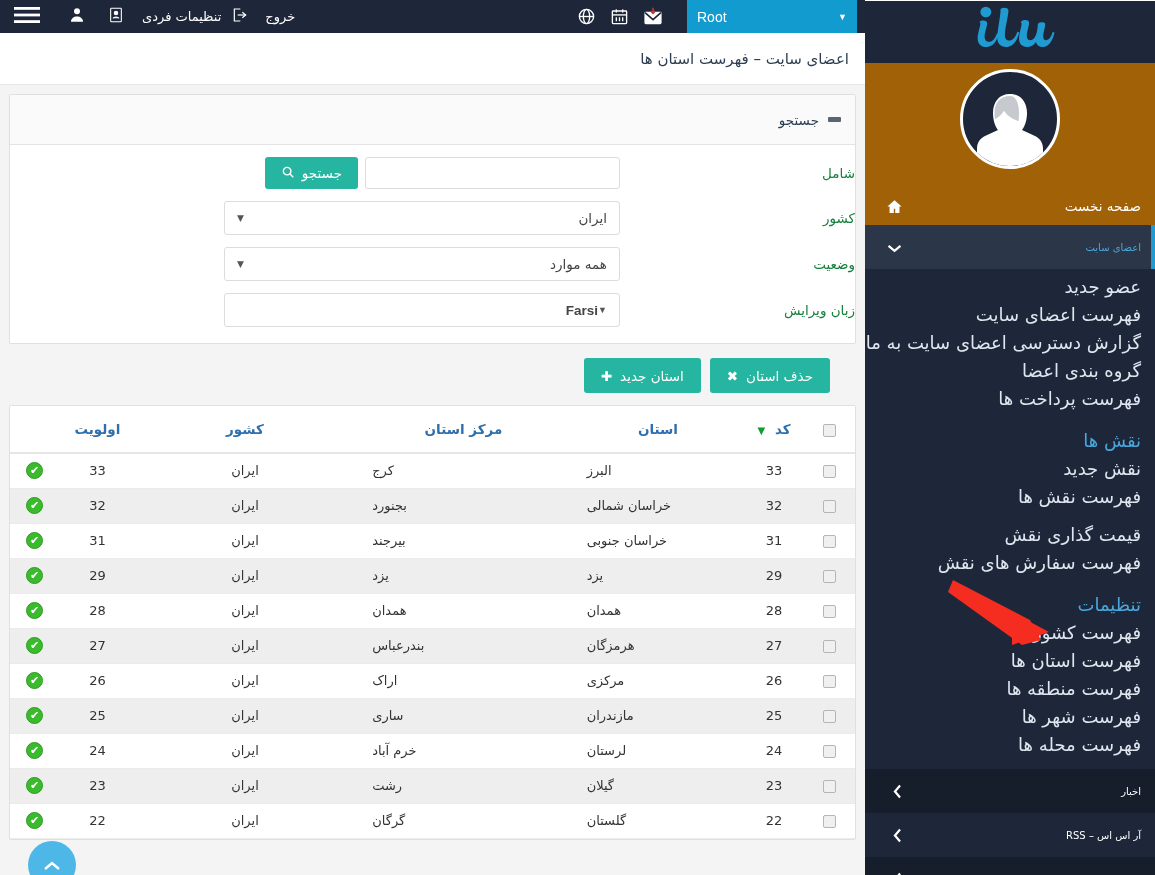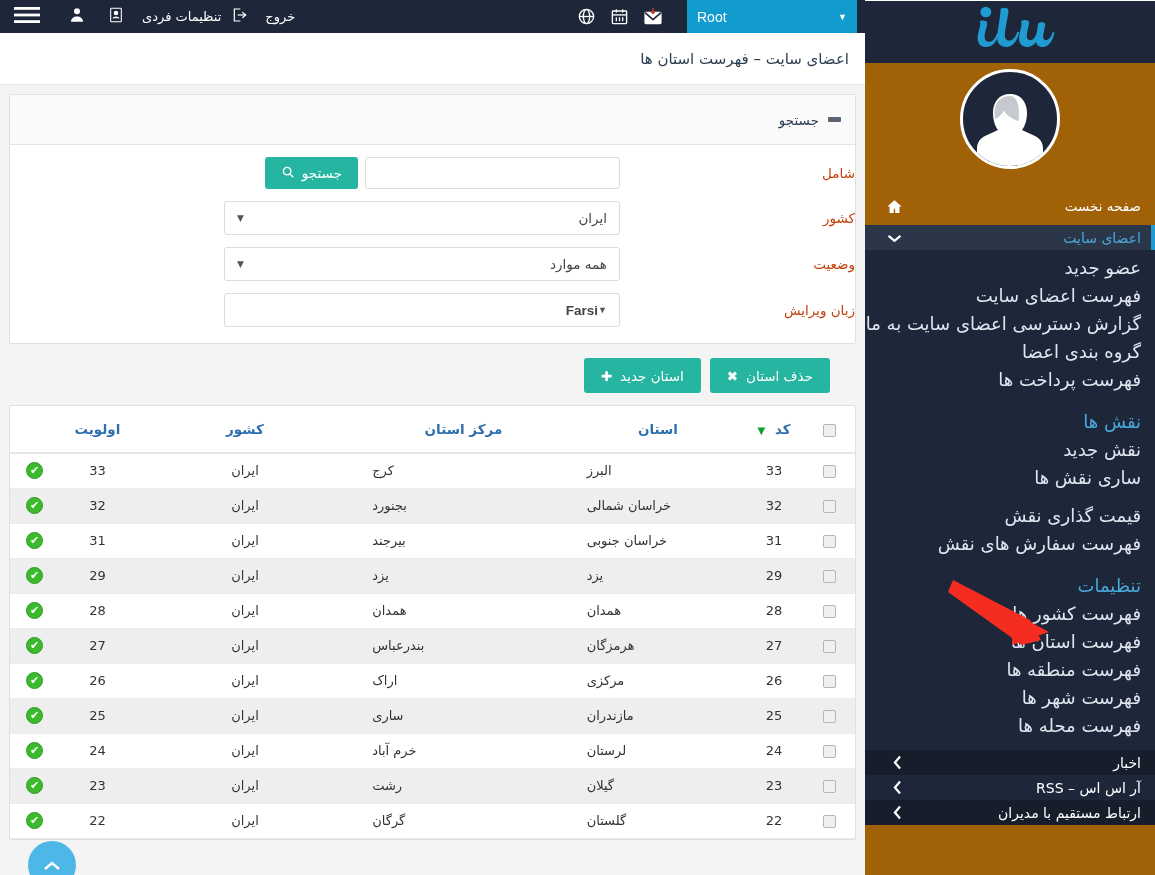--- a/index.html
+++ b/index.html
@@ -55,23 +55,23 @@
     padding: 0 14px 0 16px;
     color: #ffffff;
     font-size: 13.5px;
   }
   .nav-top .nav-label { flex: 1; text-align: right; }
   .nav-top .nav-ic { width: 22px; text-align: left; color: #ffffff; display:flex; align-items:center; justify-content:flex-start;}
 
   .nav-section {
     position: relative;
     display: flex; align-items: center;
-    height: 25px;
+    height: 44px;
     padding: 0 14px 0 16px;
-    font-size: 14px;
+    font-size: 10px;
   }
   .nav-section .nav-label { flex: 1; text-align: right; }
   .nav-section .nav-ic { width: 22px; text-align: left; display:flex; align-items:center; justify-content:flex-start; }
   .nav-section.active {
     background: #2b3648;
     color: #4aa8dd;
   }
   .nav-section.active::after {
     content: "";
     position: absolute; top: 0; right: 0;
@@ -173,21 +173,21 @@
   .frow {
     display: flex; align-items: center;
     margin-bottom: 12px;
     padding-left: 0;
   }
   .flabel {
     width: 235px;
     text-align: right;
     padding-left: 18px;
     font-size: 13.5px;
-    color: #c2410c;
+    color: #15803d;
   }
   .fctl { display: flex; align-items: center; }
 
   .text-input {
     width: 255px; height: 32px;
     border: 1px solid #dcdcdc;
     background: #ffffff;
     border-radius: 3px;
   }
   .search-btn {
@@ -672,21 +672,21 @@
           <div class="submenu-item">عضو جدید</div>
           <div class="submenu-item">فهرست اعضای سایت</div>
           <div class="submenu-item">گزارش دسترسی اعضای سایت به ماژول ها</div>
           <div class="submenu-item">گروه بندی اعضا</div>
           <div class="submenu-item">فهرست پرداخت ها</div>
         </div>
 
       <div class="submenu-item header">نقش ها</div>
       <div id="roles-sub">
           <div class="submenu-item">نقش جدید</div>
-          <div class="submenu-item">ساری نقش ها</div>
+          <div class="submenu-item">فهرست نقش ها</div>
         </div>
 
       <div class="submenu-gap"></div>
       <div id="roles-sub2">
           <div class="submenu-item">قیمت گذاری نقش</div>
           <div class="submenu-item">فهرست سفارش های نقش</div>
         </div>
 
       <div class="submenu-item header">تنظیمات</div>
       <div id="settings-sub">

